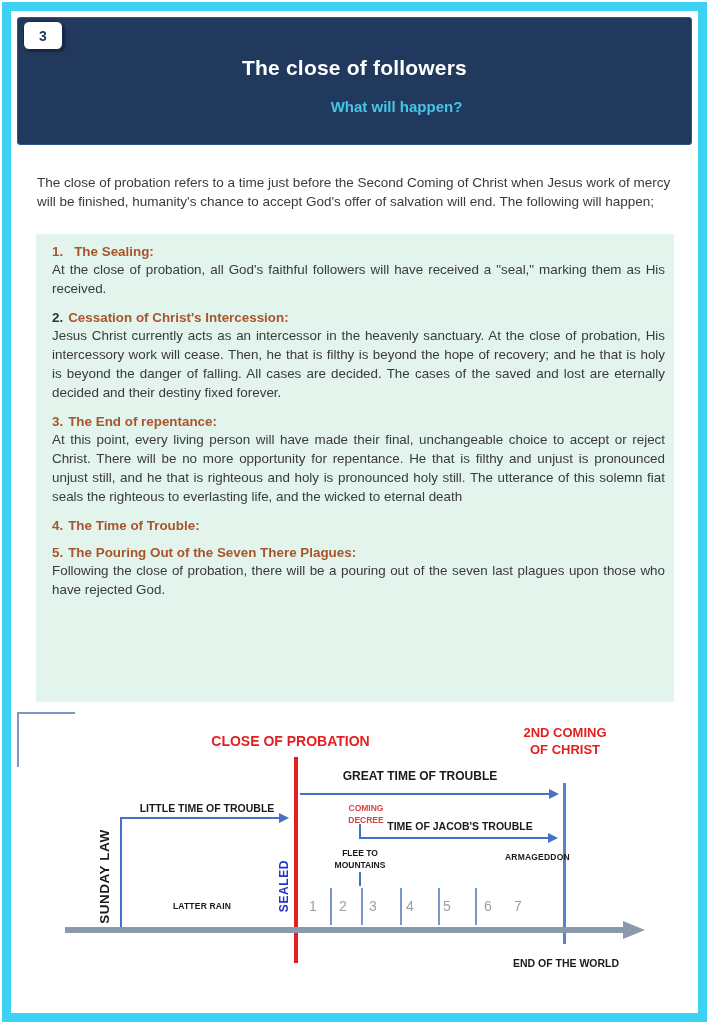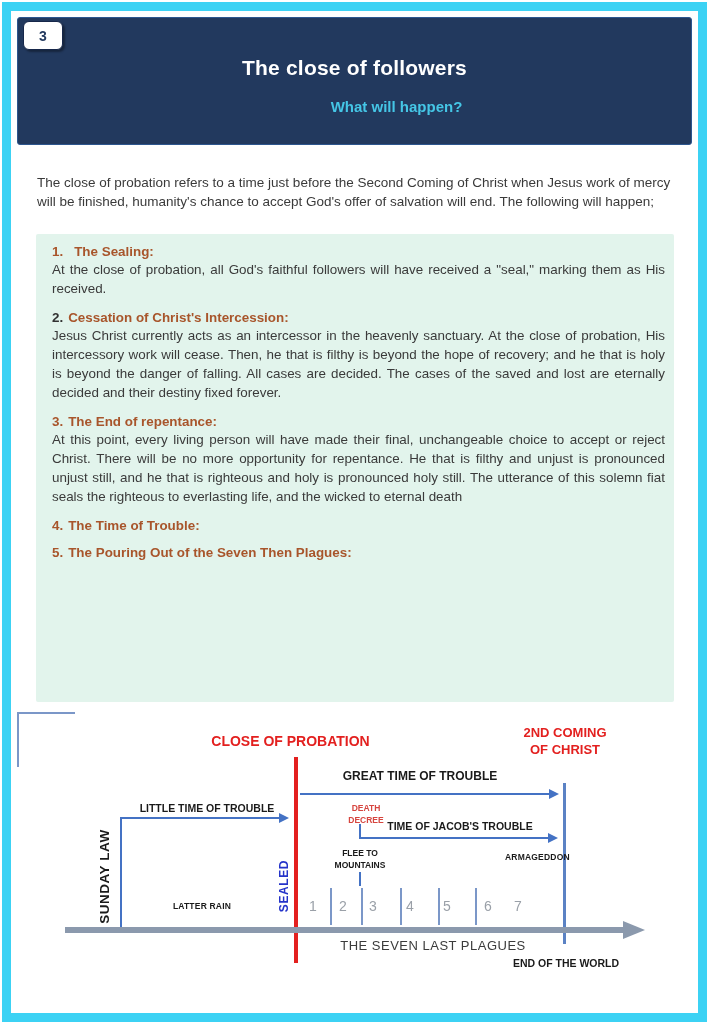--- a/index.html
+++ b/index.html
@@ -119,22 +119,23 @@
     </div>
     <p class="item-body">At this point, every living person will have made their final, unchangeable choice to accept or reject Christ. There will be no more opportunity for repentance. He that is filthy and unjust is pronounced unjust still, and he that is righteous and holy is pronounced holy still. The utterance of this solemn fiat seals the righteous to everlasting life, and the wicked to eternal death</p>
   </div>
   <div class="item">
     <div class="item-heading">
       <span class="item-num">4.</span><span class="item-title">The Time of Trouble:</span>
     </div>
   </div>
   <div class="item">
     <div class="item-heading">
-      <span class="item-num">5.</span><span class="item-title">The Pouring Out of the Seven Then Plagues:</span>
+      <span class="item-num">5.</span><span class="item-title">The Pouring Out of the Seven There Plagues:</span>
     </div>
+    <p class="item-body">Following the close of probation, there will be a pouring out of the seven last plagues upon those who have rejected God.</p>
   </div>
 </div>
 
 <div class="diagram">
   <div class="dlabel red lbl-cop">CLOSE OF PROBATION</div>
   <div class="dlabel red lbl-2nd">2ND COMING
 OF CHRIST</div>
   <div class="cop-line"></div>
 
   <div class="dlabel lbl-great">GREAT TIME OF TROUBLE</div>
@@ -143,21 +144,21 @@
   <div class="right-vline"></div>
 
   <div class="dlabel lbl-little">LITTLE TIME OF TROUBLE</div>
   <div class="vline little-vline"></div>
   <div class="hline little-line"></div>
   <div class="arrow-r little-head"></div>
   <div class="dlabel lbl-sunday">SUNDAY LAW</div>
   <div class="dlabel lbl-latter">LATTER RAIN</div>
   <div class="dlabel lbl-sealed">SEALED</div>
 
-  <div class="dlabel lbl-dd">DEATH
+  <div class="dlabel lbl-dd">COMING
 DECREE</div>
   <div class="vline dd-tick"></div>
   <div class="dlabel lbl-jacob">TIME OF JACOB'S TROUBLE</div>
   <div class="hline jacob-line"></div>
   <div class="arrow-r jacob-head"></div>
 
   <div class="dlabel lbl-flee">FLEE TO
 MOUNTAINS</div>
   <div class="vline flee-tick"></div>
 
@@ -175,15 +176,14 @@
   <div class="plague-num" style="left:316px">2</div>
   <div class="plague-num" style="left:346px">3</div>
   <div class="plague-num" style="left:383px">4</div>
   <div class="plague-num" style="left:420px">5</div>
   <div class="plague-num" style="left:461px">6</div>
   <div class="plague-num" style="left:491px">7</div>
 
   <div class="axis"></div>
   <div class="axis-head"></div>
 
-  <div class="dlabel lbl-seven">THE SEVEN LAST PLAGUES</div>
   <div class="dlabel lbl-eow">END OF THE WORLD</div>
 </div>
 
 </body></html>

